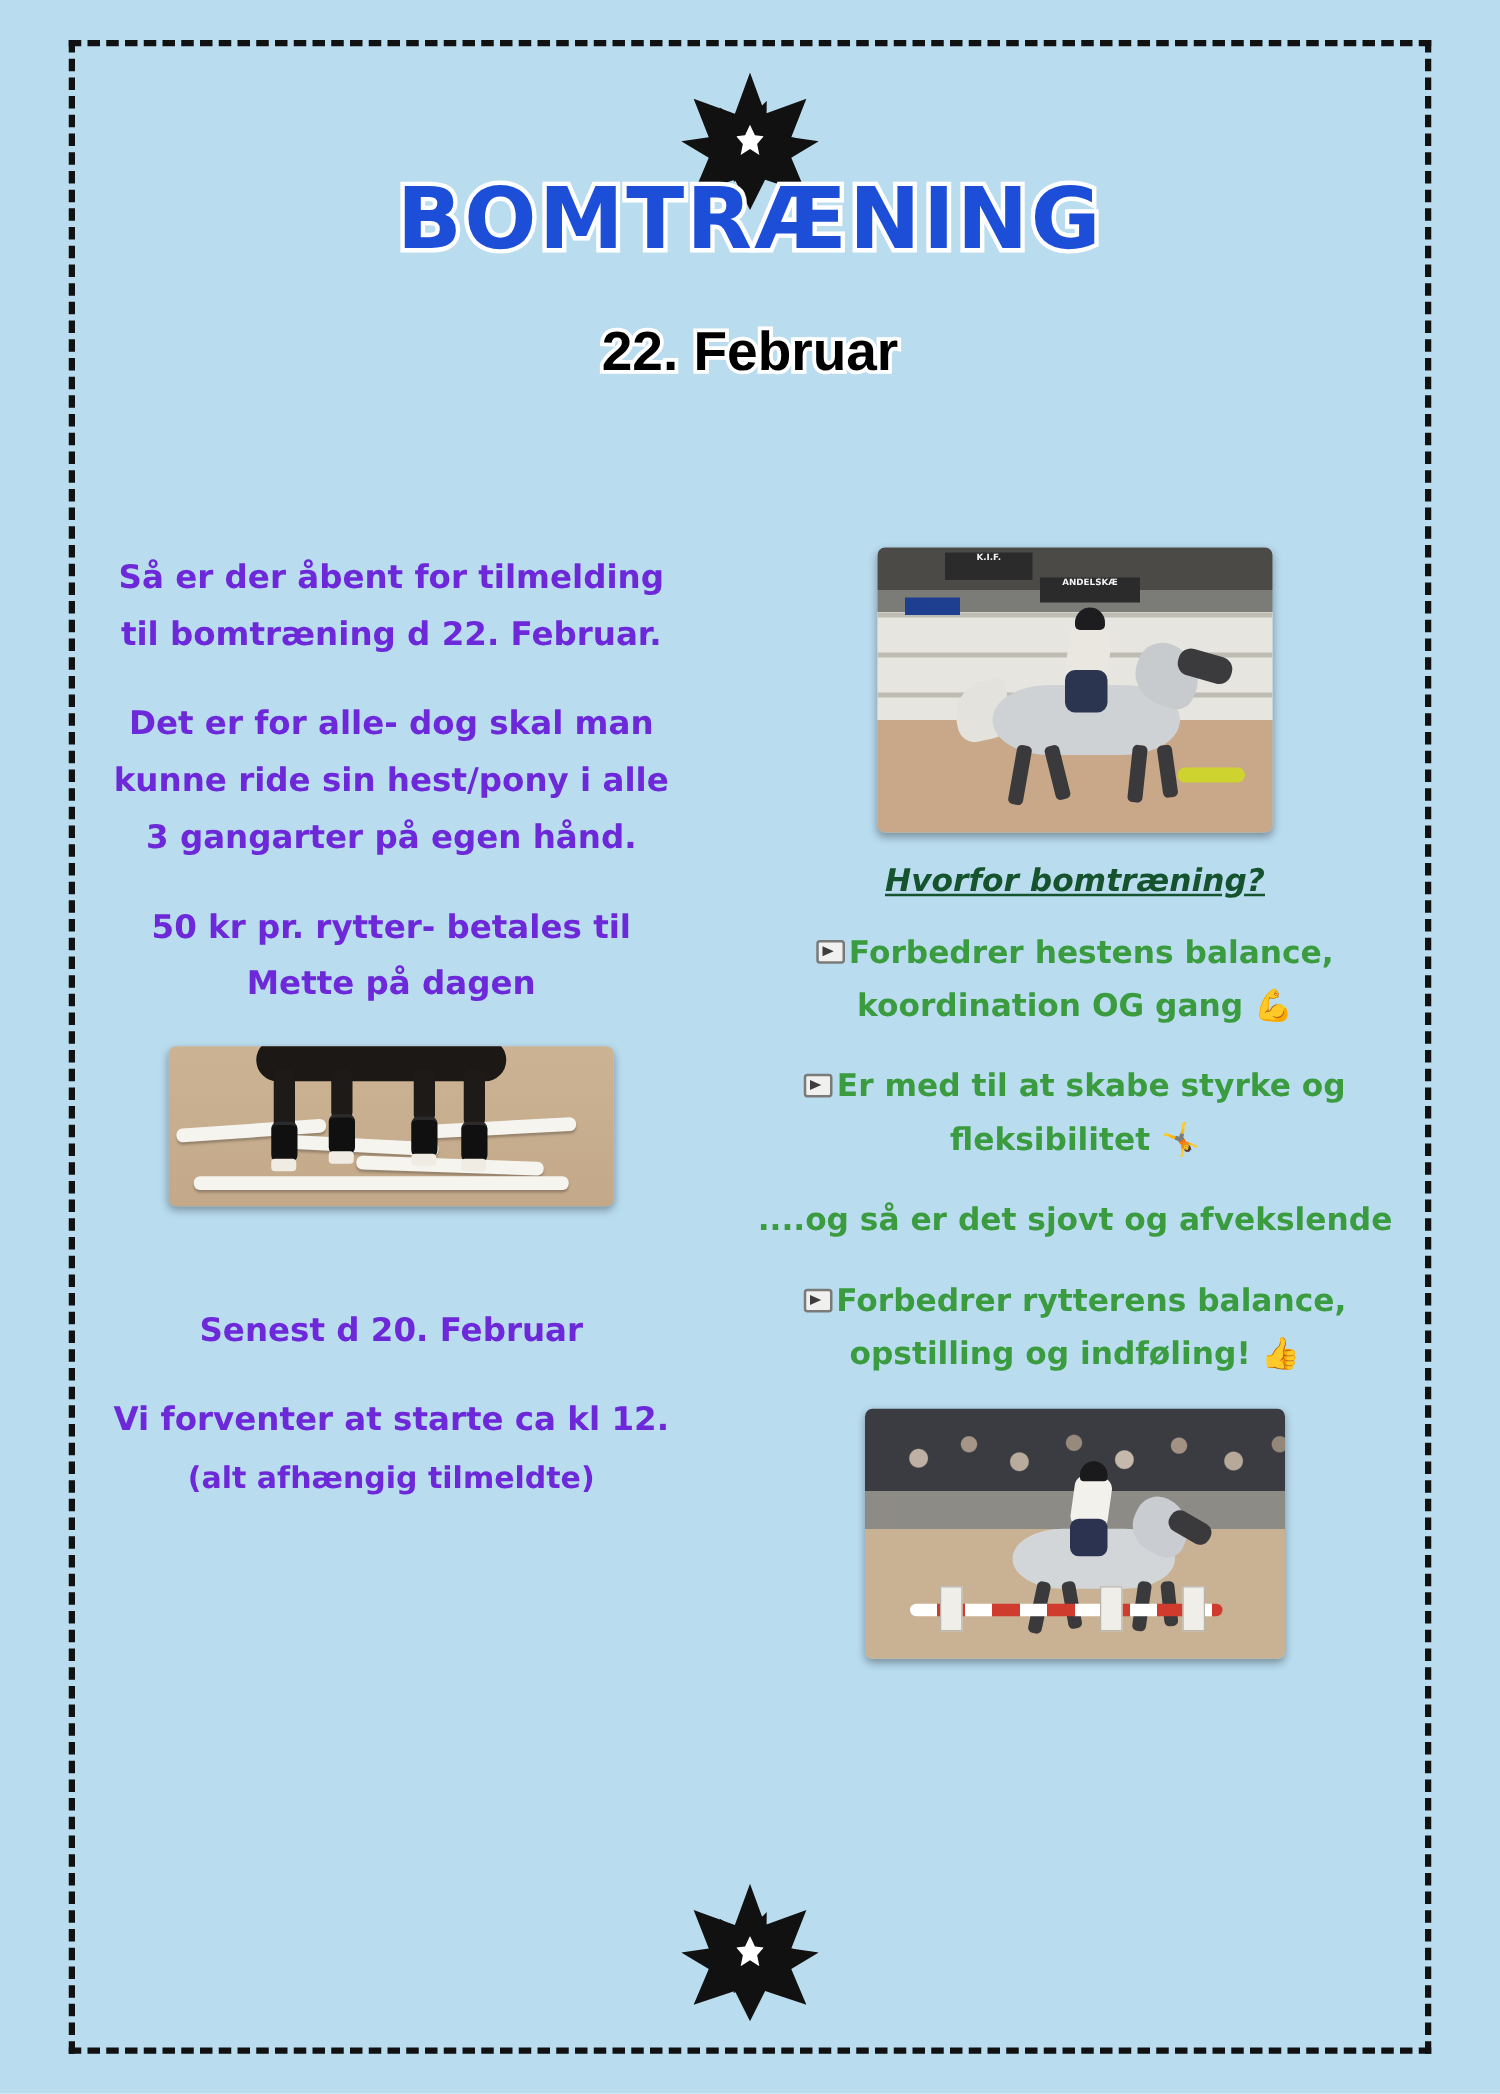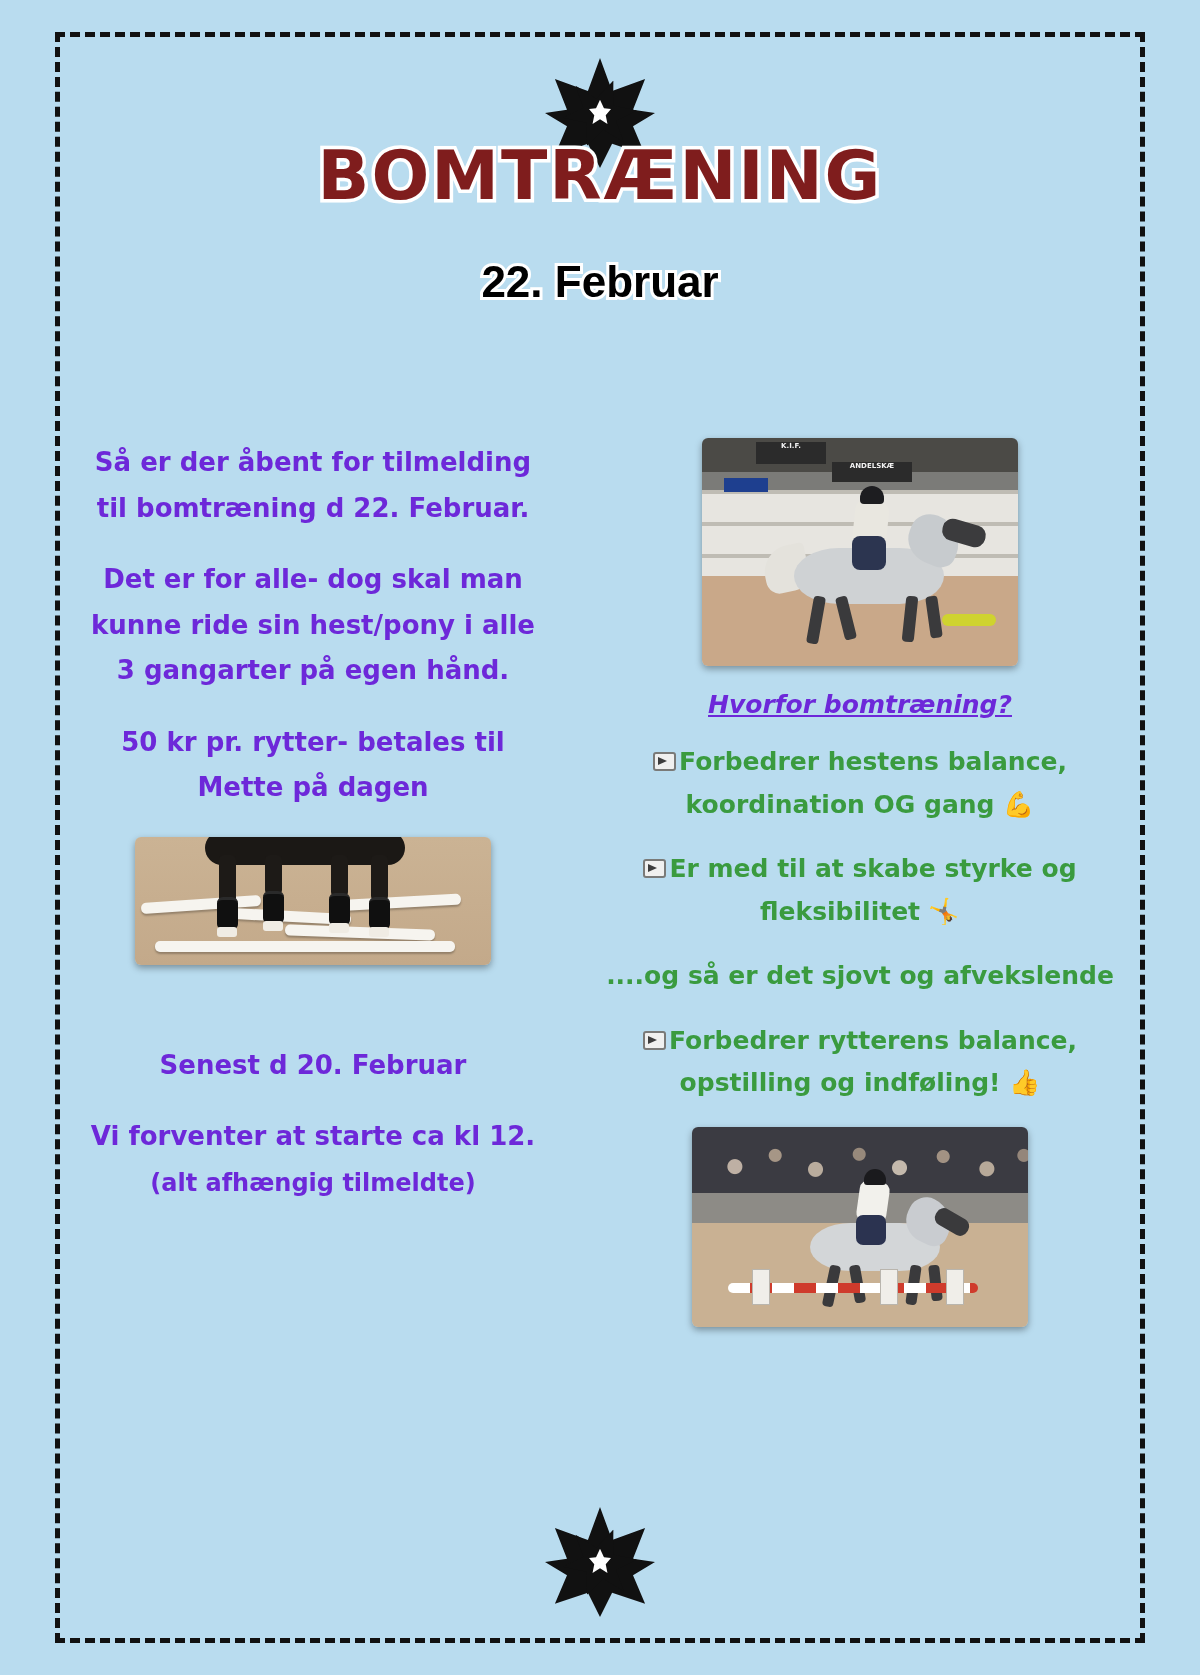--- a/index.html
+++ b/index.html
@@ -83,21 +83,21 @@
     top: 140px;
     left: 0;
     width: 100%;
     text-align: center;
   }
   .main-title {
     font-family: "DejaVu Sans", sans-serif;
     font-weight: 700;
     font-size: 68px;
     letter-spacing: 2px;
-    color: #7f1d1d;
+    color: #1d4ed8;
     -webkit-text-stroke: 7px #ffffff;
     paint-order: stroke fill;
     margin: 0;
     line-height: 1.05;
   }
   .sub-title {
     font-family: Liberation Sans, sans-serif;
     font-weight: 700;
     font-size: 44px;
     color: #000000;
@@ -372,21 +372,21 @@
     background: #f0eee9;
     border: 1px solid #b9b5ad;
   }
 
   
   .why-head {
     font-family: "DejaVu Sans", sans-serif;
     font-weight: 700;
     font-style: italic;
     font-size: 25px;
-    color: #6d28d9;
+    color: #14532d;
     text-decoration: underline;
     margin: 24px 0 22px 0;
   }
   .benefit {
     font-family: "DejaVu Sans", sans-serif;
     font-weight: 700;
     font-size: 25px;
     line-height: 1.7;
     color: #3a9b3f;
     margin: 0 0 22px 0;

